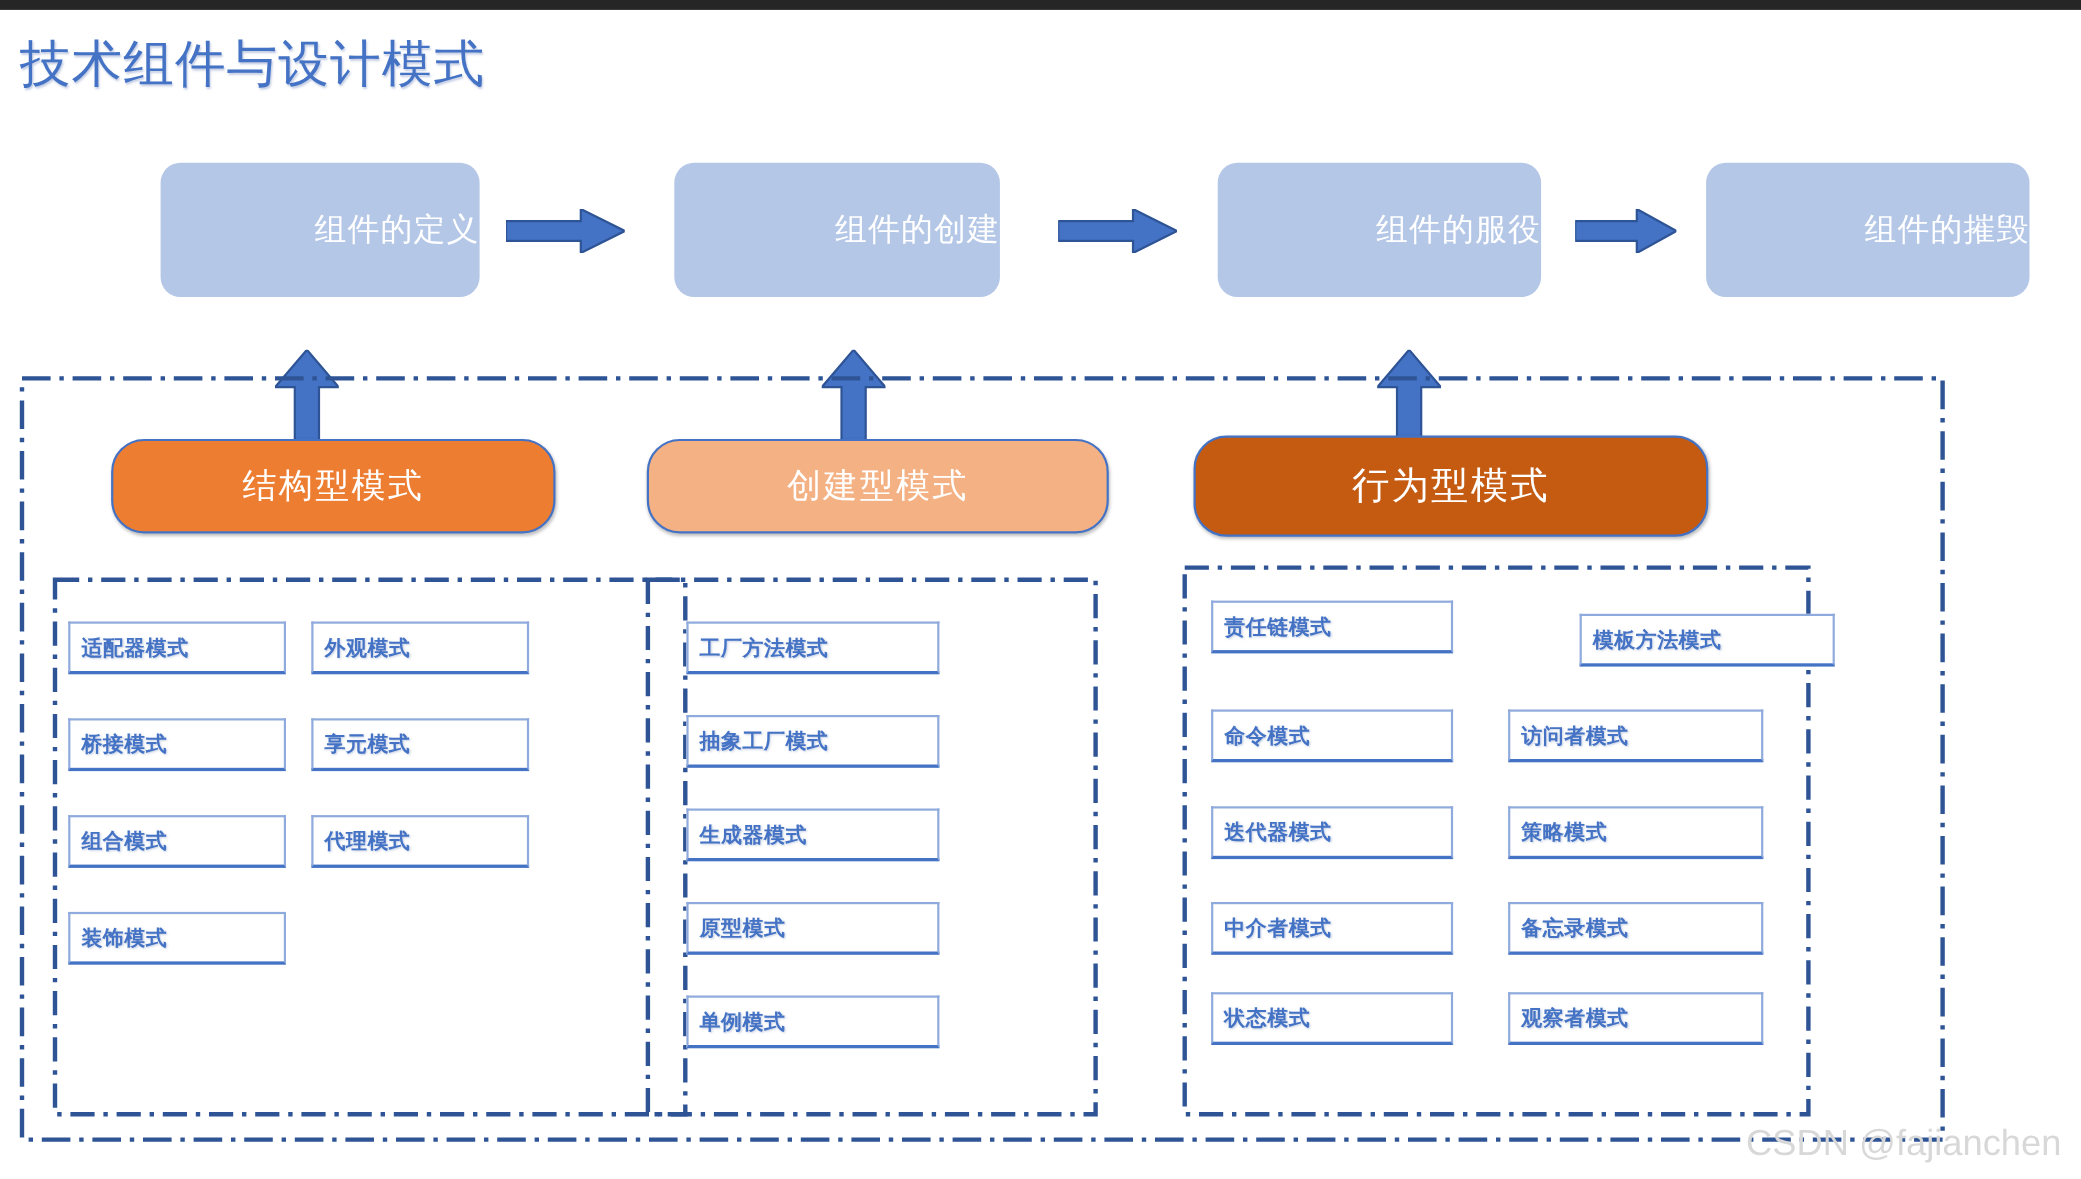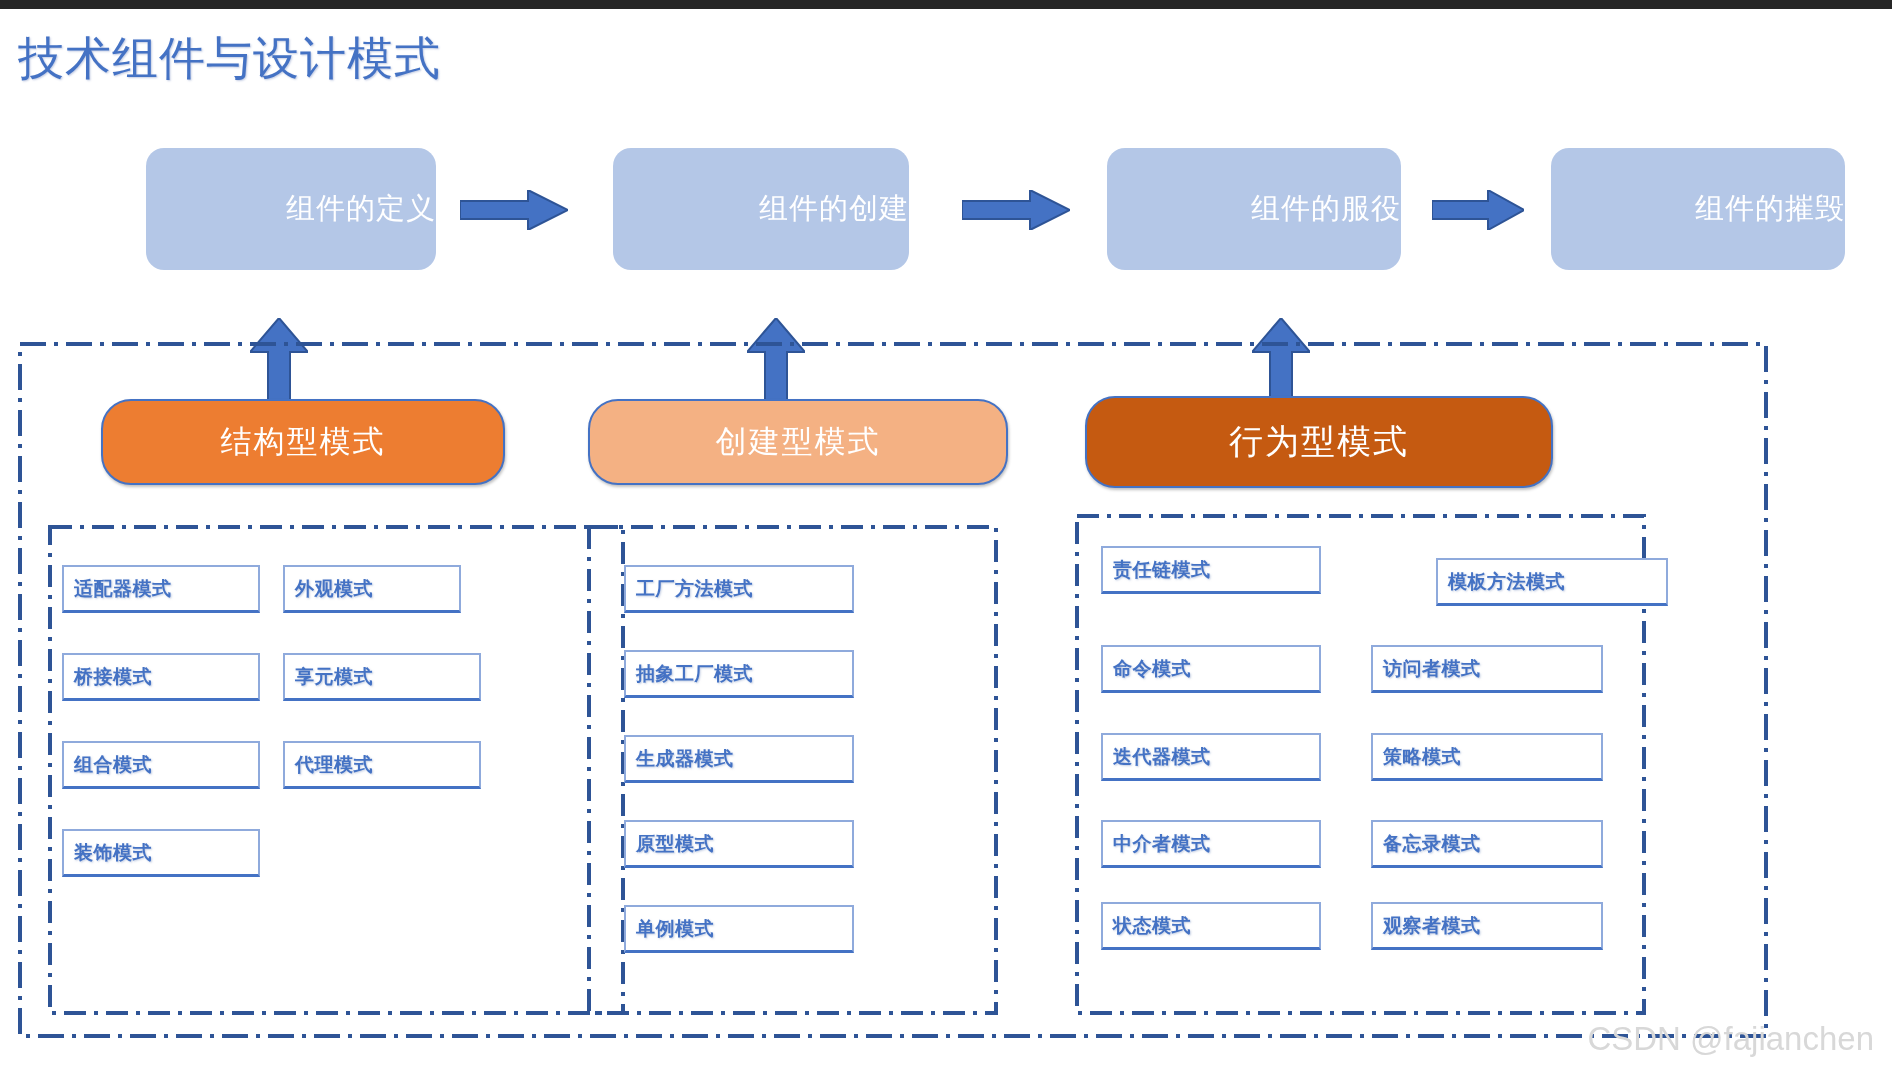--- a/index.html
+++ b/index.html
@@ -205,21 +205,21 @@
 </div>
 <div class="cat-pill c2">
   <span>行为型模式</span>
 </div>
 
 <div class="chip" style="left:62px; top:565px; width:198px;">适配器模式</div>
 <div class="chip" style="left:62px; top:653px; width:198px;">桥接模式</div>
 <div class="chip" style="left:62px; top:741px; width:198px;">组合模式</div>
 <div class="chip" style="left:62px; top:829px; width:198px;">装饰模式</div>
 
-<div class="chip" style="left:283px; top:565px; width:178px;">外观模式</div>
+<div class="chip" style="left:283px; top:565px; width:198px;">外观模式</div>
 <div class="chip" style="left:283px; top:653px; width:198px;">享元模式</div>
 <div class="chip" style="left:283px; top:741px; width:198px;">代理模式</div>
 
 <div class="chip" style="left:624px; top:565px; width:230px;">工厂方法模式</div>
 <div class="chip" style="left:624px; top:650px; width:230px;">抽象工厂模式</div>
 <div class="chip" style="left:624px; top:735px; width:230px;">生成器模式</div>
 <div class="chip" style="left:624px; top:820px; width:230px;">原型模式</div>
 <div class="chip" style="left:624px; top:905px; width:230px;">单例模式</div>
 
 <div class="chip" style="left:1101px; top:546px; width:220px;">责任链模式</div>

